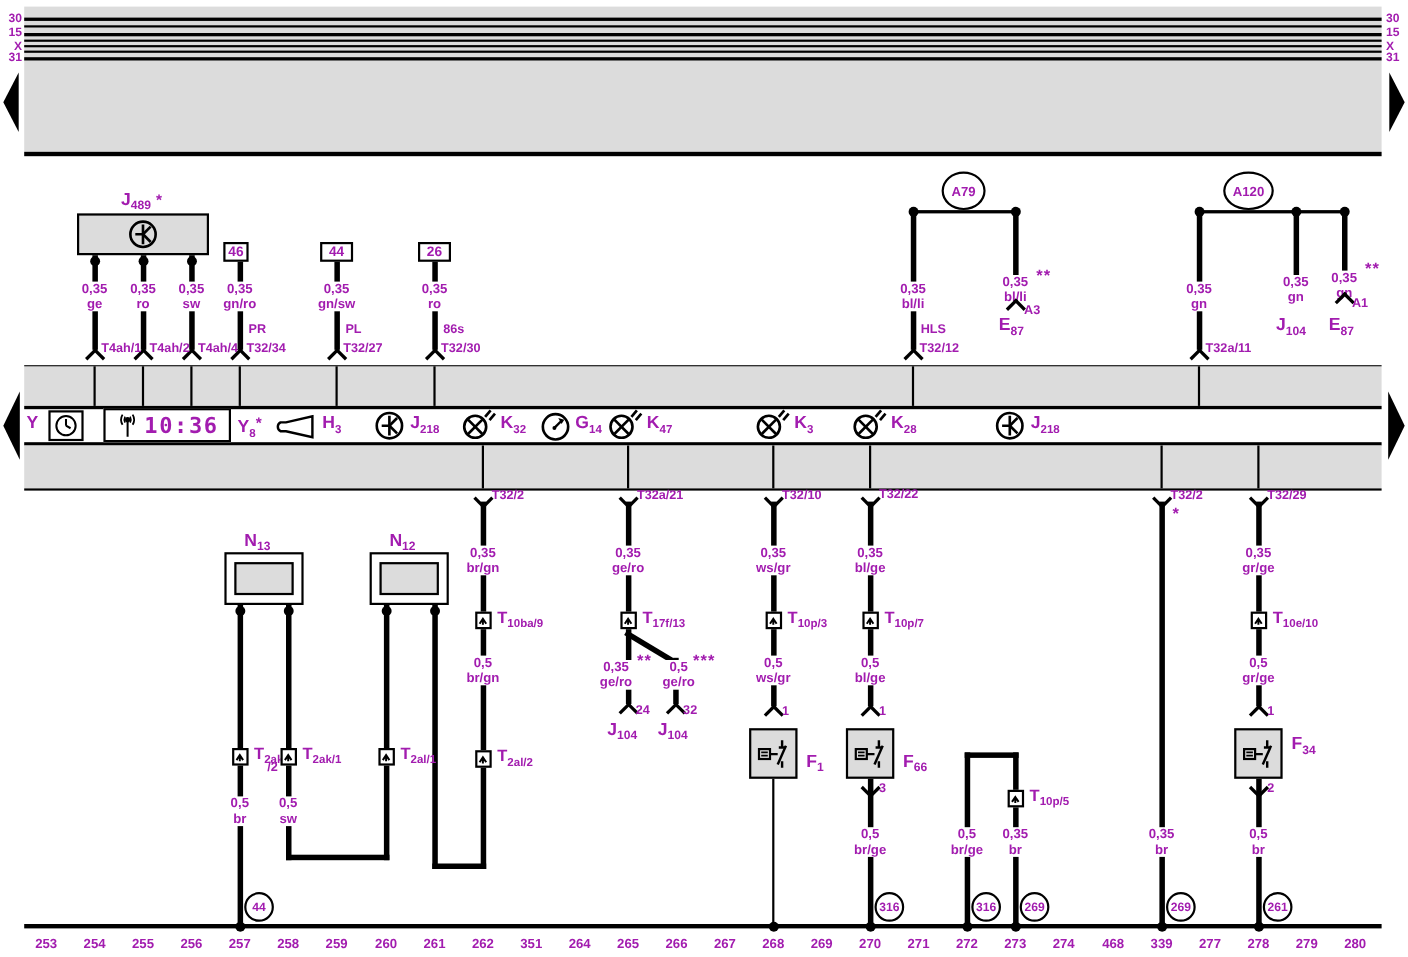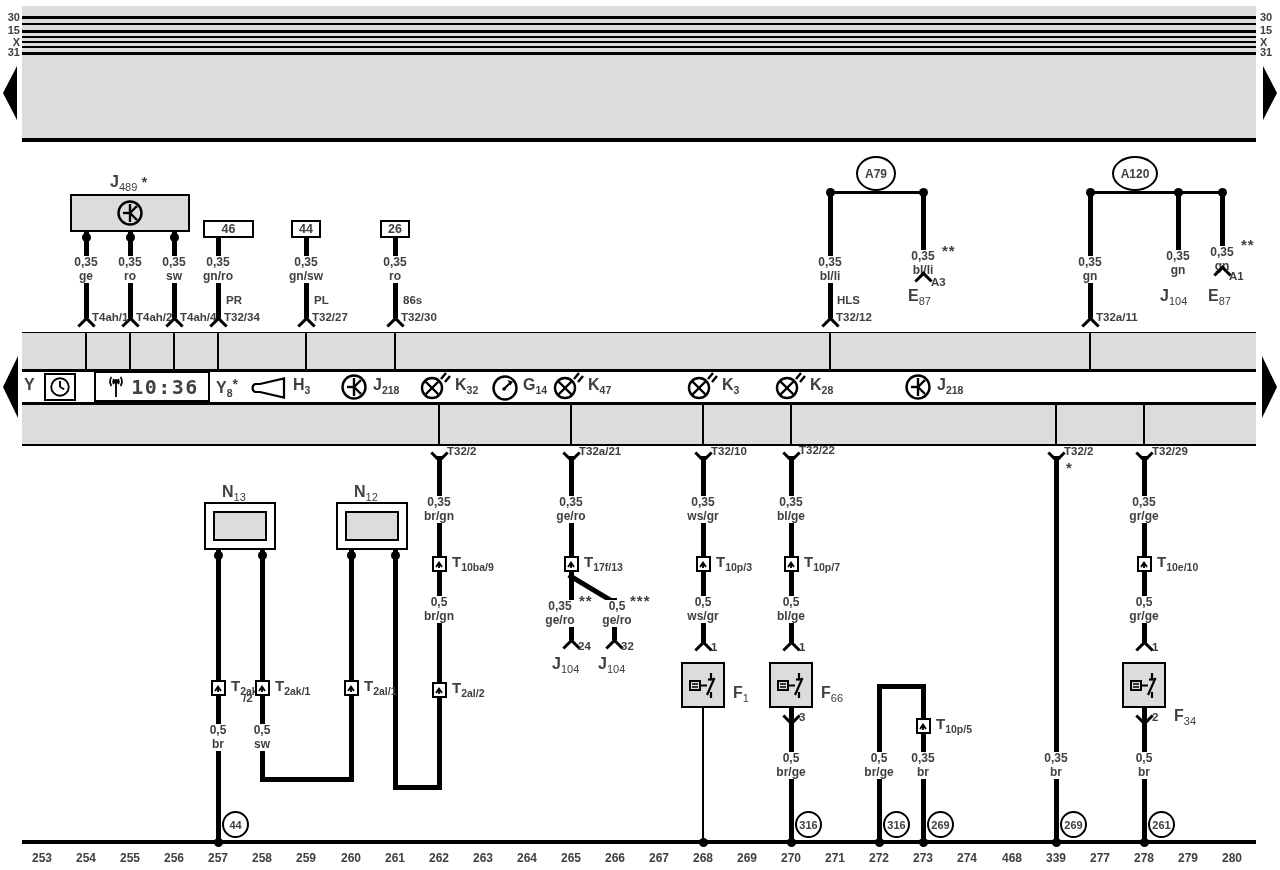--- a/index.html
+++ b/index.html
@@ -1,17 +1,17 @@
 <!DOCTYPE html>
 <html><head>
 <meta charset="utf-8">
 <style>
   html,body{margin:0;padding:0;background:#fff}
   #page{position:relative;width:1280px;height:870px;background:#fff;overflow:hidden;
-        font-family:"Liberation Sans",sans-serif;color:#404040}
+        font-family:"Liberation Sans",sans-serif;color:#a21caf}
   .band{position:absolute;left:22px;width:1234px;background:#dcdcdc}
   .hl{position:absolute;left:22px;width:1234px;background:#000}
   .vw{position:absolute;width:5px;background:#000}
   .vt{position:absolute;width:2.5px;background:#000}
   .hw{position:absolute;height:5px;background:#000}
   .diag{position:absolute;height:5px;background:#000;transform-origin:0 0}
   .rlab{position:absolute;width:18px;text-align:right;font:bold 11px "Liberation Sans",sans-serif}
   .llab{position:absolute;width:20px;text-align:left;font:bold 11px "Liberation Sans",sans-serif}
   .tri-l{position:absolute;width:0;height:0;border-top:27px solid transparent;border-bottom:27px solid transparent;border-right:14px solid #000}
   .tri-r{position:absolute;width:0;height:0;border-top:27px solid transparent;border-bottom:27px solid transparent;border-left:14px solid #000}
@@ -25,21 +25,21 @@
   .chd{transform:rotate(225deg)}
   .dot{position:absolute;width:9px;height:9px;border-radius:50%;background:#000}
   .gnd{position:absolute;width:27px;height:27px;border:2.5px solid #000;border-radius:50%;background:#fff;box-sizing:border-box;display:flex;align-items:center;justify-content:center;font:bold 11px "Liberation Sans",sans-serif}
   .acirc{position:absolute;border:2.5px solid #000;border-radius:50%;background:#fff;box-sizing:border-box;display:flex;align-items:center;justify-content:center;font:bold 12px "Liberation Sans",sans-serif}
   .pbox{position:absolute;border:2.5px solid #000;background:#fff;box-sizing:border-box;display:flex;align-items:center;justify-content:center;font:bold 12.5px "Liberation Sans",sans-serif}
   .gbox{position:absolute;border:2.5px solid #000;background:#dcdcdc;box-sizing:border-box}
   .nbox{position:absolute;border:2.5px solid #000;background:#fff;box-sizing:border-box}
   .ninner{position:absolute;left:7px;top:7px;right:7px;bottom:7px;background:#dcdcdc;border:2px solid #000}
   .conn{position:absolute;width:15px;height:16px;border:2.5px solid #000;background:#fff;box-sizing:border-box;display:flex;align-items:center;justify-content:center}
   .cl{position:absolute;font:bold 16px "Liberation Sans",sans-serif;white-space:nowrap}
-  .cl sub{font-size:11px;font-weight:normal}
+  .cl sub{font-size:11px;font-weight:bold}
   .tl{position:absolute;font:bold 15px "Liberation Sans",sans-serif;white-space:nowrap}
   .tl sub{font-size:10.5px;font-weight:bold}
   .sl{position:absolute;font:bold 16px "Liberation Sans",sans-serif;white-space:nowrap}
   .sl sub{font-size:10.5px;font-weight:bold}
   .star{position:absolute;font:bold 15px "Liberation Sans",sans-serif;letter-spacing:1px}
   .tr{position:absolute;top:851px;transform:translateX(-50%);font:bold 12px "Liberation Sans",sans-serif}
   .time{font:bold 20px "DejaVu Sans Mono",monospace;letter-spacing:1.5px}
   svg.ic{position:absolute}
 </style>
 </head>
@@ -144,21 +144,21 @@
       <span>0,35</span>
       <span>sw</span>
     </div>
   <div class="chu" style="left:80px;top:319px"></div>
   <div class="chu" style="left:124px;top:319px"></div>
   <div class="chu" style="left:168px;top:319px"></div>
   <span class="pl" style="left:92px;top:311px">T4ah/1</span>
   <span class="pl" style="left:136px;top:311px">T4ah/2</span>
   <span class="pl" style="left:180px;top:311px">T4ah/4</span>
 
-  <div class="pbox" style="left:203px;top:220px;width:51px;height:18px">46</div>
+  <div class="pbox" style="left:203px;top:220px;width:23px;height:18px">46</div>
   <div class="vw" style="left:215.5px;top:238px;height:80px"></div>
   <div class="wl" style="left:218px;top:256px">
       <span>0,35</span>
       <span>gn/ro</span>
     </div>
   <span class="pl" style="left:226px;top:294px">PR</span>
   <div class="chu" style="left:212px;top:319px"></div>
   <span class="pl" style="left:224px;top:311px">T32/34</span>
 
   <div class="pbox" style="left:291px;top:220px;width:30px;height:18px">44</div>
@@ -524,21 +524,21 @@
       <span>0,5</span>
       <span>gr/ge</span>
     </div>
   <div class="chu" style="left:1138px;top:643px"></div>
   <span class="pl" style="left:1152px;top:641px">1</span>
   <div class="gbox" style="left:1122px;top:662px;width:44px;height:46px">
     <svg width="34" height="34" style="margin:4px 0 0 4px">
         <use href="#sym-switch"></use>
       </svg>
   </div>
-  <span class="cl" style="left:1174px;top:707px"><b>F</b><sub>34</sub></span>
+  <span class="cl" style="left:1174px;top:668px"><b>F</b><sub>34</sub></span>
   <div class="vw" style="left:1141.5px;top:708px;height:134px"></div>
   <div class="chd" style="left:1138px;top:710px"></div>
   <span class="pl" style="left:1152px;top:711px">2</span>
   <div class="wl" style="left:1144px;top:752px">
       <span>0,5</span>
       <span>br</span>
     </div>
   <div class="gnd" style="left:1148px;top:811px">261</div>
   <div class="dot" style="left:1139.5px;top:837.5px"></div>
 
@@ -546,21 +546,21 @@
   <span class="tr" style="left:42px">253</span>
   <span class="tr" style="left:86px">254</span>
   <span class="tr" style="left:130px">255</span>
   <span class="tr" style="left:174px">256</span>
   <span class="tr" style="left:218px">257</span>
   <span class="tr" style="left:262px">258</span>
   <span class="tr" style="left:306px">259</span>
   <span class="tr" style="left:351px">260</span>
   <span class="tr" style="left:395px">261</span>
   <span class="tr" style="left:439px">262</span>
-  <span class="tr" style="left:483px">263</span>
+  <span class="tr" style="left:483px">351</span>
   <span class="tr" style="left:527px">264</span>
   <span class="tr" style="left:571px">265</span>
   <span class="tr" style="left:615px">266</span>
   <span class="tr" style="left:659px">267</span>
   <span class="tr" style="left:703px">268</span>
   <span class="tr" style="left:747px">269</span>
   <span class="tr" style="left:791px">270</span>
   <span class="tr" style="left:835px">271</span>
   <span class="tr" style="left:879px">272</span>
   <span class="tr" style="left:923px">273</span>

